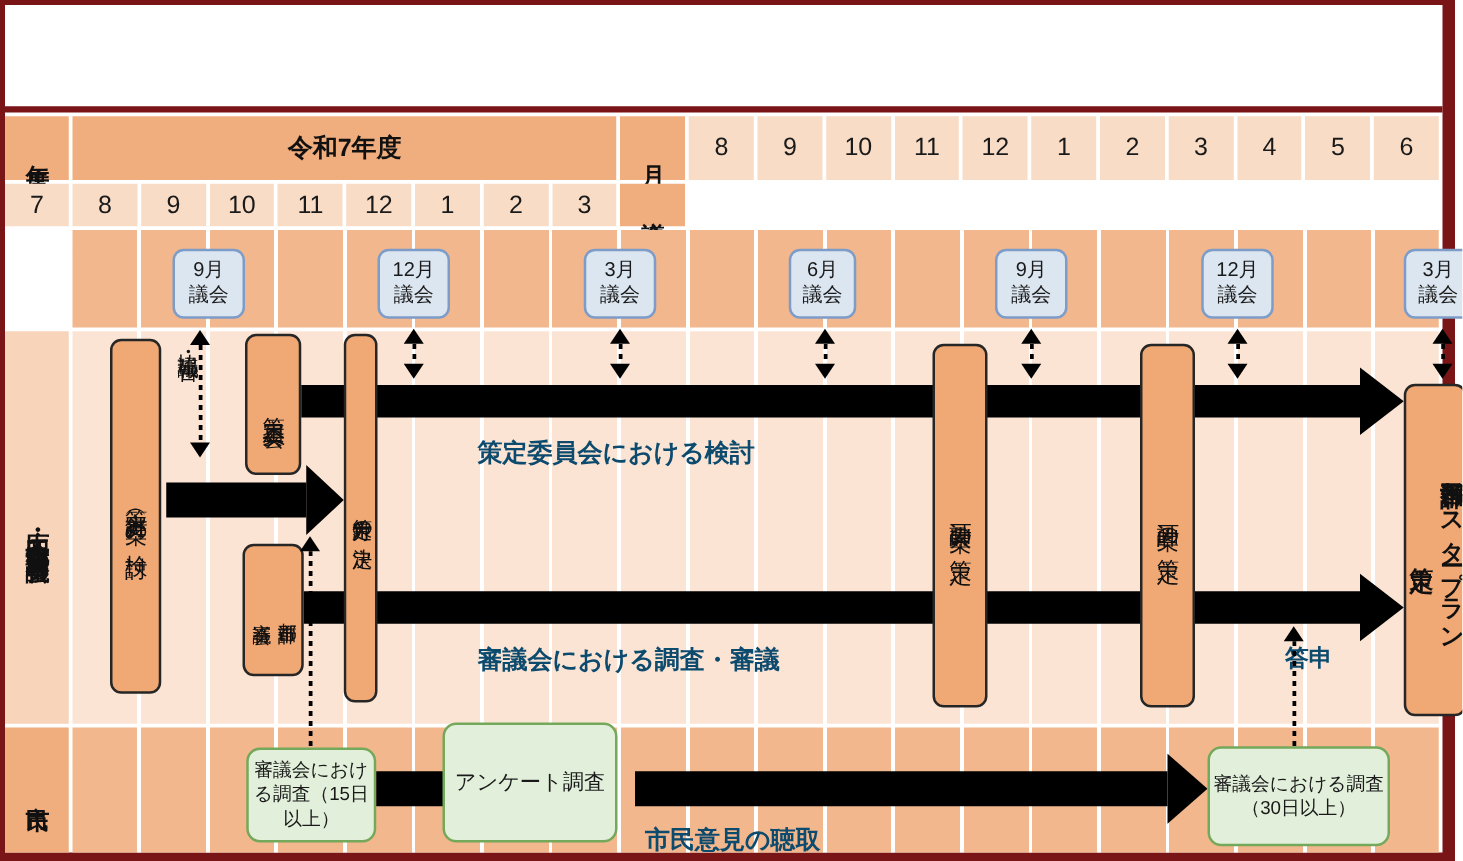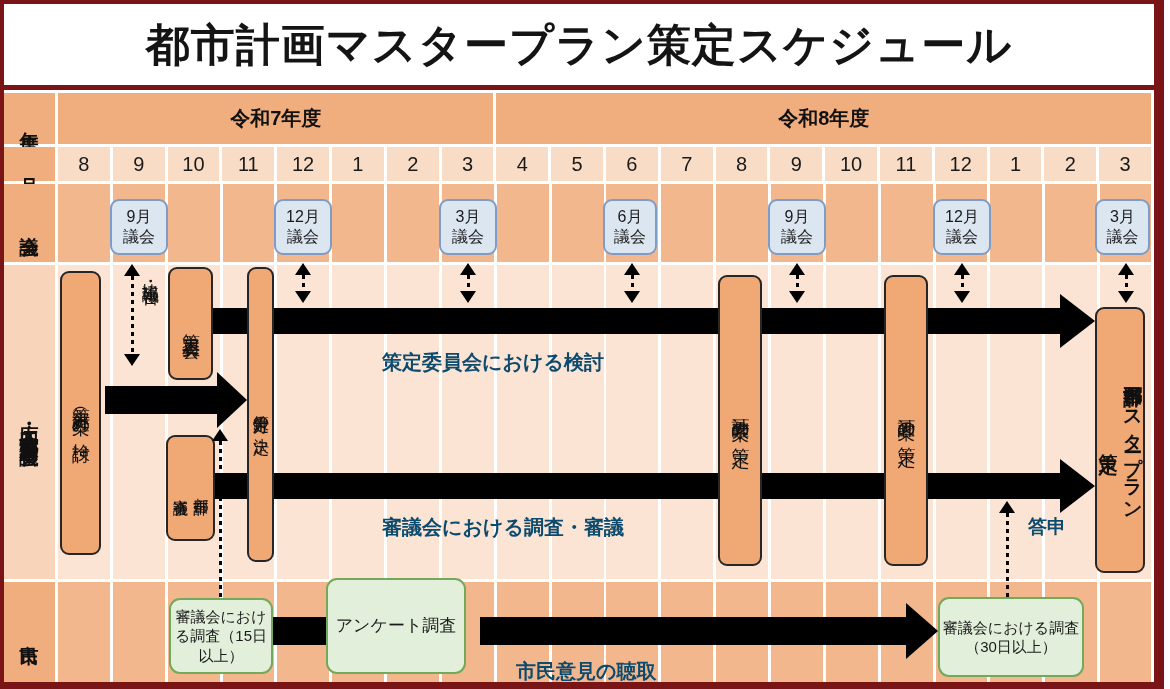--- a/index.html
+++ b/index.html
@@ -30,21 +30,21 @@
   .label-internal { background:#F8D4BB; }
   .ycell { background:#F0AD7E; font-size:20px; font-weight:bold; }
   .y7 { grid-column:span 8; }
   .y8 { grid-column:span 12; }
   .mcell { background:#F8DCC6; font-size:20px; color:#1a1a1a; }
   .dataspan { grid-column:2 / -1; }
   .stripes-assembly { background:repeating-linear-gradient(90deg,#F2B78D 0 51.85px,#fff 51.85px 54.85px); }
   .stripes-body     { background:repeating-linear-gradient(90deg,#FBE4D3 0 51.85px,#fff 51.85px 54.85px); }
   .stripes-citizen  { background:repeating-linear-gradient(90deg,#F2B78D 0 51.85px,#fff 51.85px 54.85px); }
   
-  .ov { position:absolute; box-sizing:border-box; }
+  .ov { position:absolute; box-sizing:border-box;margin-left:28px; }
   .bluebox {
     background:#DCE6F1; border:2px solid #7E9CC8; border-radius:9px;
     display:flex; flex-direction:column; align-items:center; justify-content:center;
     font-size:16px; line-height:1.25; color:#1a1a1a; text-align:center;
   }
   .obox {
     background:#F0A875; border:2px solid #262626; border-radius:9px;
     display:flex; align-items:center; justify-content:center;
   }
   .vtext {
@@ -79,35 +79,33 @@
   .consult-label {
     position:absolute; writing-mode:vertical-rl; text-orientation:mixed;
     font-size:17px; line-height:1; letter-spacing:1px; color:#111;
   }
 </style>
 </head>
 <body>
 
 <div class="page">
 
-  <div class="title-band">都市計画マスタープラン策定スケジュール</div>
 
   <div class="bstrip" style="left:0;top:0;width:1164px;height:4px"></div>
   <div class="bstrip" style="left:0;top:682px;width:1164px;height:7px"></div>
   <div class="bstrip" style="left:0;top:0;width:4px;height:689px"></div>
   <div class="bstrip" style="left:1154px;top:0;width:10px;height:689px"></div>
   <div class="bstrip" style="left:4px;top:85px;width:1150px;height:5px"></div>
 
   <div class="grid">
 
     <div class="cell hdr">
         <span class="label-v">年度</span>
       </div>
     <div class="cell ycell y7">令和7年度</div>
-    <div class="cell ycell y8">令和8年度</div>
 
     <div class="cell hdr">
         <span class="label-v">月</span>
       </div>
     <div class="cell mcell">8</div>
     <div class="cell mcell">9</div>
     <div class="cell mcell">10</div>
     <div class="cell mcell">11</div>
     <div class="cell mcell">12</div>
     <div class="cell mcell">1</div>

